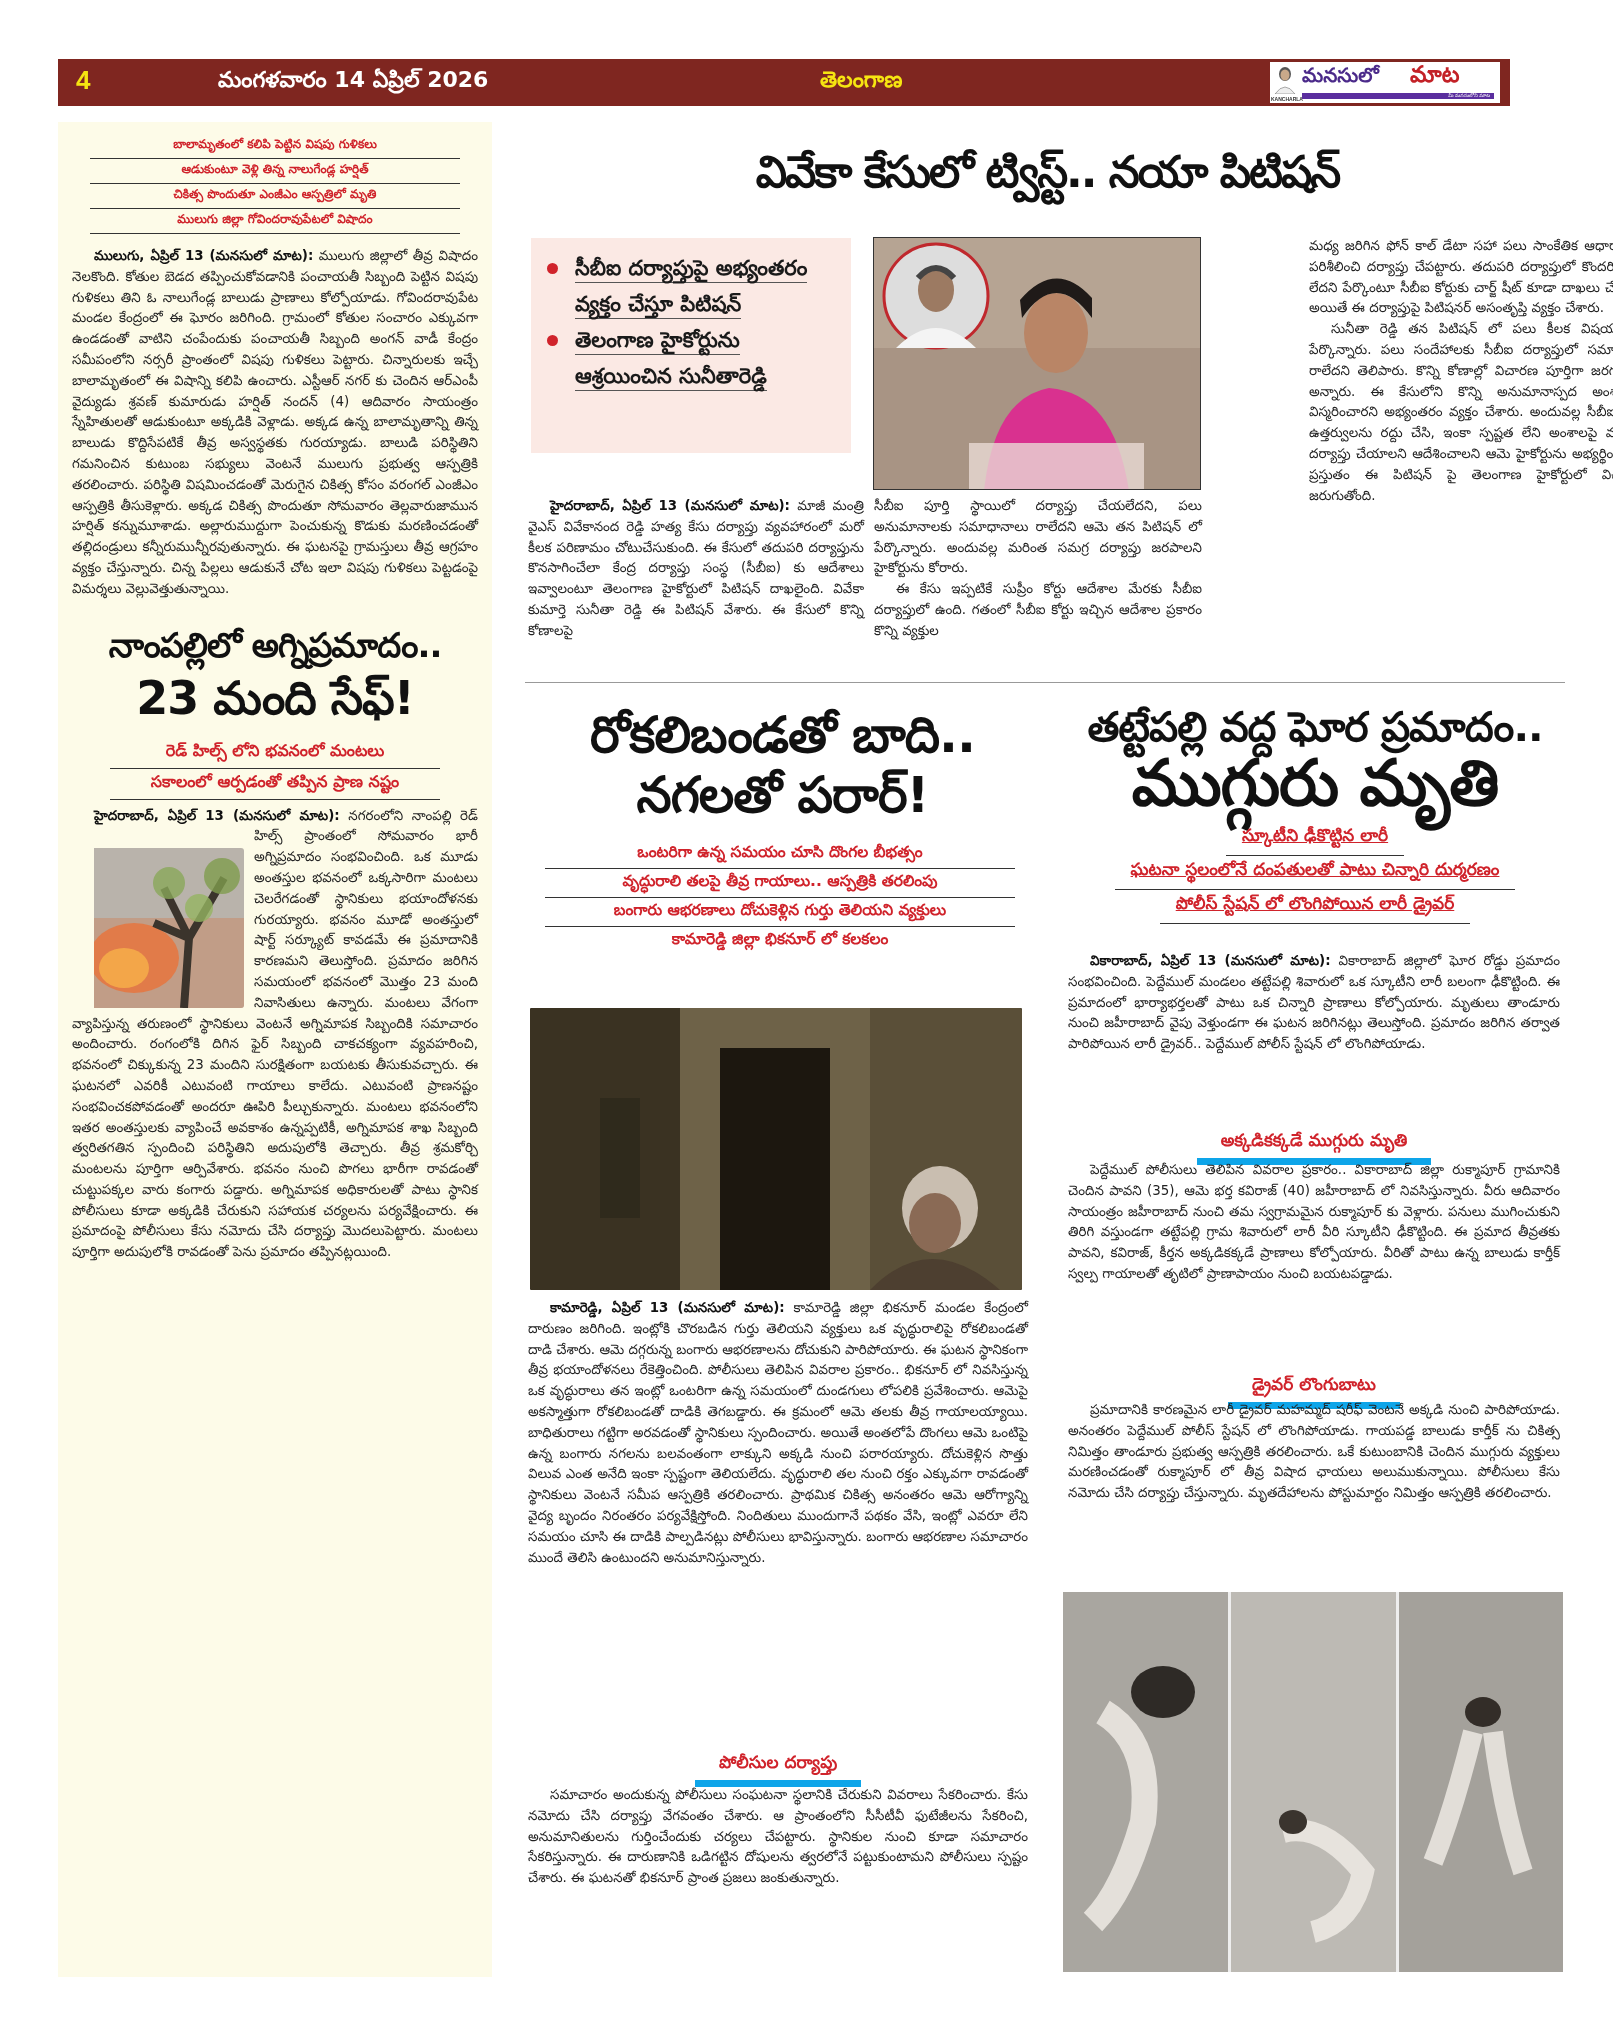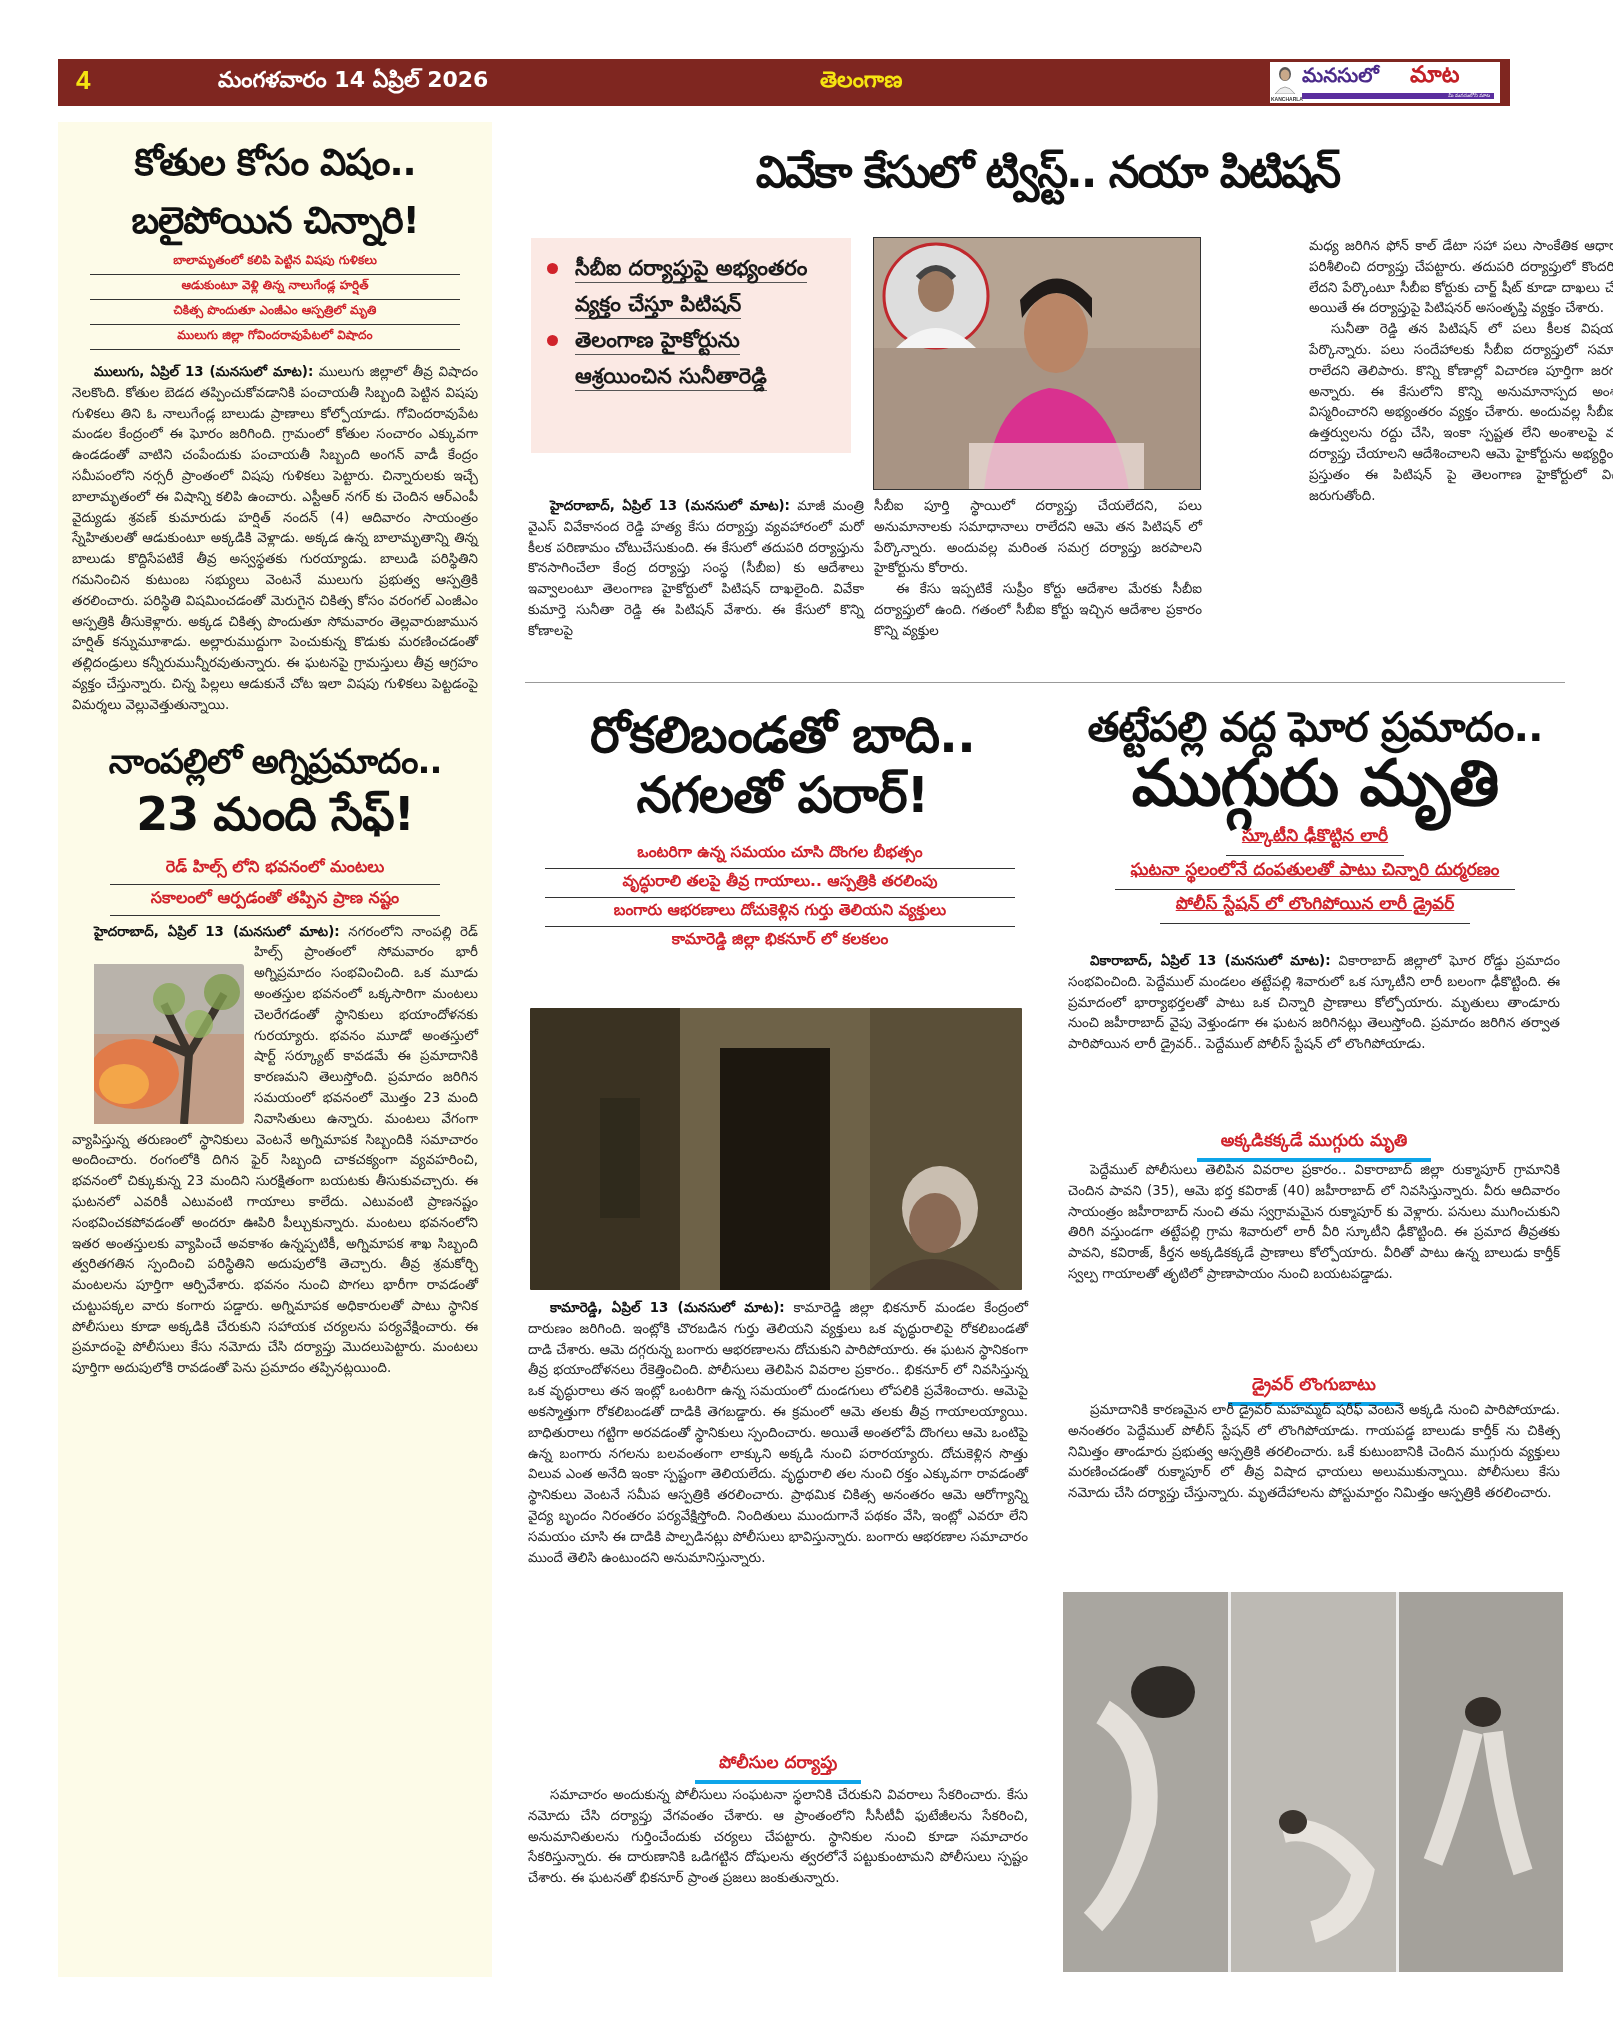--- a/index.html
+++ b/index.html
@@ -20,21 +20,21 @@
   .mh-logo .tagtext { position: absolute; right: 10px; bottom: 4px; font: 5px "DejaVu Sans", sans-serif; color: #fff; }
 
   
   .headline { font-family: "DejaVu Sans", sans-serif; font-weight: bold; color: #111; text-align: center; letter-spacing: -1px; }
   .deck { font-family: "DejaVu Sans", sans-serif; font-weight: bold; color: #d0232b; text-align: center; }
   .deck-line { border-bottom: 1px solid #333; padding: 3px 0 4px; margin: 0 auto; }
   .body-text { font-family: "DejaVu Sans", sans-serif; font-size: 13.4px; line-height: 20.8px; color: #222; text-align: justify; }
   .body-text p { text-indent: 22px; }
   .dateline { font-weight: bold; color: #111; }
   .subhead { font-family: "DejaVu Sans", sans-serif; font-weight: bold; color: #d0232b; text-align: center; font-size: 17px; }
-  .subhead span { display: inline-block; border-bottom: 4px solid #0ea5e9; padding: 2px 24px 4px; }
+  .subhead span { display: inline-block; border-bottom: 7px solid #0ea5e9; padding: 2px 24px 4px; }
 
   
   .left-col { position: absolute; left: 58px; top: 122px; width: 434px; height: 1855px; background: #fdfbe8; padding: 12px 14px; }
   .lc-h1 { font-size: 37px; line-height: 58px; }
   .lc-deck { font-size: 12px; }
   .lc-deck .deck-line { width: 370px; }
   .lc-body1 { margin-top: 12px; }
   .lc-h2 { font-size: 34px; line-height: 50px; margin-top: 20px; }
   .lc-h2b { font-size: 46px; line-height: 56px; }
   .lc-deck2 { font-size: 16px; margin-top: 12px; }
@@ -90,24 +90,20 @@
     <span class="kname">KANCHARLA</span>
     <span class="brand-a">మనసులో</span>
     <span class="brand-b">మాట</span>
     <span class="tag"></span>
     <span class="tagtext">మీ మనసులోని మాట</span>
   </div>
 </div>
 
 <div class="left-col">
   <article>
-    <div class="headline lc-h1">
-      <div>కోతుల కోసం విషం..</div>
-      <div>బలైపోయిన చిన్నారి!</div>
-    </div>
     <div class="deck lc-deck">
       <div class="deck-line">బాలామృతంలో కలిపి పెట్టిన విషపు గుళికలు</div>
       <div class="deck-line">ఆడుకుంటూ వెళ్లి తిన్న నాలుగేండ్ల హర్షిత్</div>
       <div class="deck-line">చికిత్స పొందుతూ ఎంజీఎం ఆస్పత్రిలో మృతి</div>
       <div class="deck-line">ములుగు జిల్లా గోవిందరావుపేటలో విషాదం</div>
     </div>
     <div class="body-text lc-body1">
       <p><span class="dateline">ములుగు, ఏప్రిల్ 13 (మనసులో మాట):</span> <span>ములుగు జిల్లాలో తీవ్ర విషాదం నెలకొంది. కోతుల బెడద తప్పించుకోవడానికి పంచాయతీ సిబ్బంది పెట్టిన విషపు గుళికలు తిని ఓ నాలుగేండ్ల బాలుడు ప్రాణాలు కోల్పోయాడు. గోవిందరావుపేట మండల కేంద్రంలో ఈ ఘోరం జరిగింది. గ్రామంలో కోతుల సంచారం ఎక్కువగా ఉండడంతో వాటిని చంపేందుకు పంచాయతీ సిబ్బంది అంగన్ వాడీ కేంద్రం సమీపంలోని నర్సరీ ప్రాంతంలో విషపు గుళికలు పెట్టారు. చిన్నారులకు ఇచ్చే బాలామృతంలో ఈ విషాన్ని కలిపి ఉంచారు. ఎస్టీఆర్ నగర్ కు చెందిన ఆర్ఎంపీ వైద్యుడు శ్రవణ్ కుమారుడు హర్షిత్ నందన్ (4) ఆదివారం సాయంత్రం స్నేహితులతో ఆడుకుంటూ అక్కడికి వెళ్లాడు. అక్కడ ఉన్న బాలామృతాన్ని తిన్న బాలుడు కొద్దిసేపటికే తీవ్ర అస్వస్థతకు గురయ్యాడు. బాలుడి పరిస్థితిని గమనించిన కుటుంబ సభ్యులు వెంటనే ములుగు ప్రభుత్వ ఆస్పత్రికి తరలించారు. పరిస్థితి విషమించడంతో మెరుగైన చికిత్స కోసం వరంగల్ ఎంజీఎం ఆస్పత్రికి తీసుకెళ్లారు. అక్కడ చికిత్స పొందుతూ సోమవారం తెల్లవారుజామున హర్షిత్ కన్నుమూశాడు. అల్లారుముద్దుగా పెంచుకున్న కొడుకు మరణించడంతో తల్లిదండ్రులు కన్నీరుమున్నీరవుతున్నారు. ఈ ఘటనపై గ్రామస్తులు తీవ్ర ఆగ్రహం వ్యక్తం చేస్తున్నారు. చిన్న పిల్లలు ఆడుకునే చోట ఇలా విషపు గుళికలు పెట్టడంపై విమర్శలు వెల్లువెత్తుతున్నాయి.</span></p>
     </div>
   </article>

